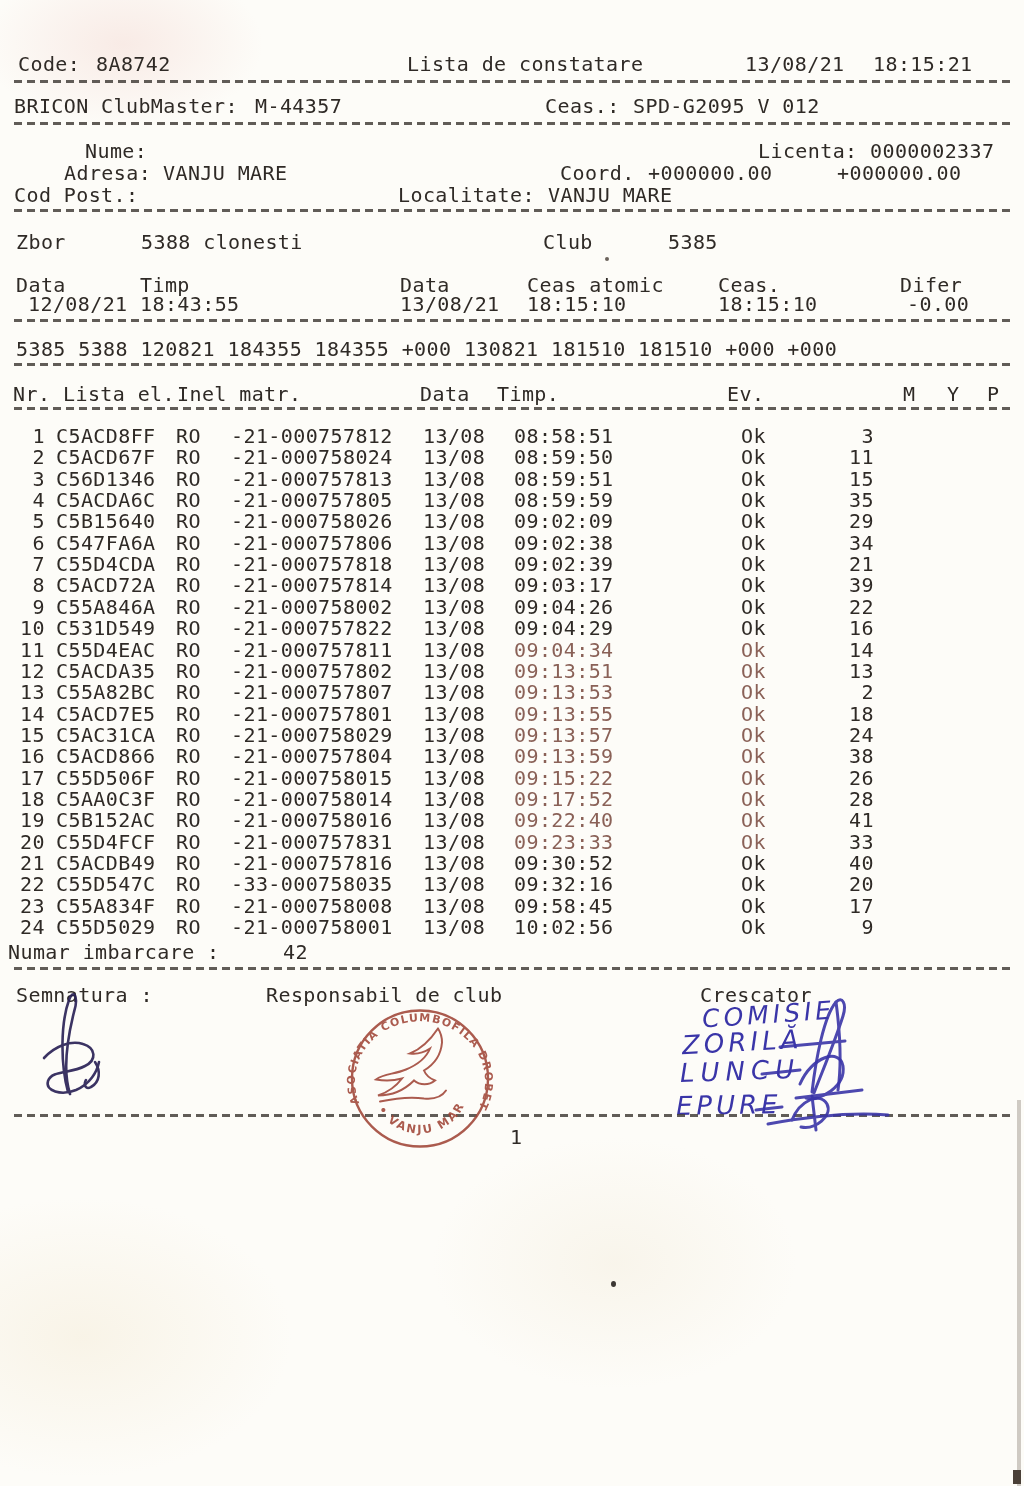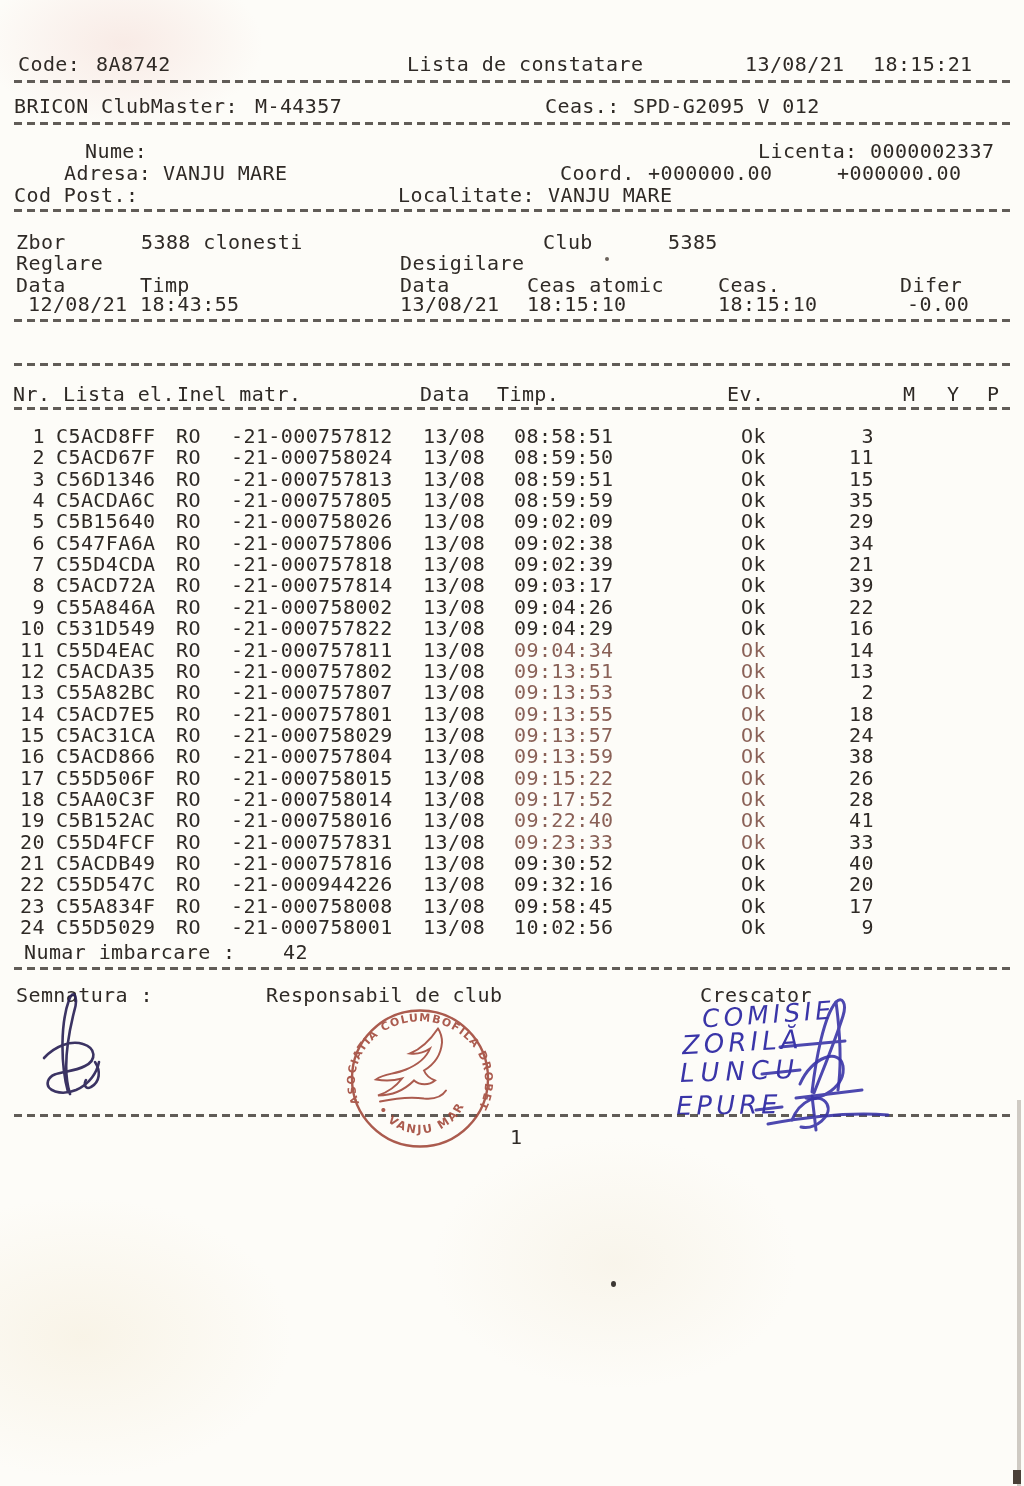--- a/index.html
+++ b/index.html
@@ -90,42 +90,41 @@
     <span style="left:548px">VANJU MARE</span>
   </div>
   <div class="sep" style="top:209px"></div>
 
   <div class="line" style="top:231px">
     <span style="left:16px">Zbor</span>
     <span style="left:141px">5388 clonesti</span>
     <span style="left:543px">Club</span>
     <span style="left:668px">5385</span>
   </div>
-  <div class="line" style="top:252px">
-    <span style="left:16px">Reglare</span>
-    <span style="left:400px">Desigilare</span>
-  </div>
   <div class="line" style="top:274px">
     <span style="left:16px">Data</span>
     <span style="left:140px">Timp</span>
     <span style="left:400px">Data</span>
     <span style="left:527px">Ceas atomic</span>
     <span style="left:718px">Ceas.</span>
     <span style="left:900px">Difer</span>
   </div>
   <div class="line" style="top:293px">
     <span style="left:28px">12/08/21</span>
     <span style="left:140px">18:43:55</span>
     <span style="left:400px">13/08/21</span>
     <span style="left:527px">18:15:10</span>
     <span style="left:718px">18:15:10</span>
     <span style="left:907px">-0.00</span>
   </div>
   <div class="sep" style="top:319px"></div>
 
+  <div class="line" style="top:338px">
+    <span style="left:16px">5385 5388 120821 184355 184355 +000 130821 181510 181510 +000 +000</span>
+  </div>
   <div class="sep" style="top:363px"></div>
 
   <div class="line" style="top:383px">
     <span style="left:13px">Nr.</span>
     <span style="left:63px">Lista el.</span>
     <span style="left:177px">Inel matr.</span>
     <span style="left:420px">Data</span>
     <span style="left:497px">Timp.</span>
     <span style="left:727px">Ev.</span>
     <span style="left:903px">M</span>
@@ -342,21 +341,21 @@
         <span class="cell c-matr">-21-000757816</span>
         <span class="cell c-data">13/08</span>
         <span class="cell c-timp">09:30:52</span>
         <span class="cell c-ev">Ok</span>
         <span class="cell c-m">40</span>
       </div>
       <div class="trow" style="top: 873.35px;">
         <span class="cell c-nr">22</span>
         <span class="cell c-el">C55D547C</span>
         <span class="cell c-ro">RO</span>
-        <span class="cell c-matr">-21-000944226</span>
+        <span class="cell c-matr">-33-000758035</span>
         <span class="cell c-data">13/08</span>
         <span class="cell c-timp">09:32:16</span>
         <span class="cell c-ev">Ok</span>
         <span class="cell c-m">20</span>
       </div>
       <div class="trow" style="top: 894.7px;">
         <span class="cell c-nr">23</span>
         <span class="cell c-el">C55A834F</span>
         <span class="cell c-ro">RO</span>
         <span class="cell c-matr">-21-000758008</span>
@@ -371,21 +370,21 @@
         <span class="cell c-ro">RO</span>
         <span class="cell c-matr">-21-000758001</span>
         <span class="cell c-data">13/08</span>
         <span class="cell c-timp">10:02:56</span>
         <span class="cell c-ev">Ok</span>
         <span class="cell c-m">9</span>
       </div>
     </div>
 
   <div class="line" style="top:941px">
-    <span style="left:24px">Numar imbarcare :</span>
+    <span style="left:8px">Numar imbarcare :</span>
     <span style="left:283px">42</span>
   </div>
   <div class="sep" style="top:967px"></div>
 
   <div class="line" style="top:984px">
     <span style="left:16px">Semnatura :</span>
     <span style="left:266px">Responsabil de club</span>
     <span style="left:700px">Crescator</span>
   </div>
 

